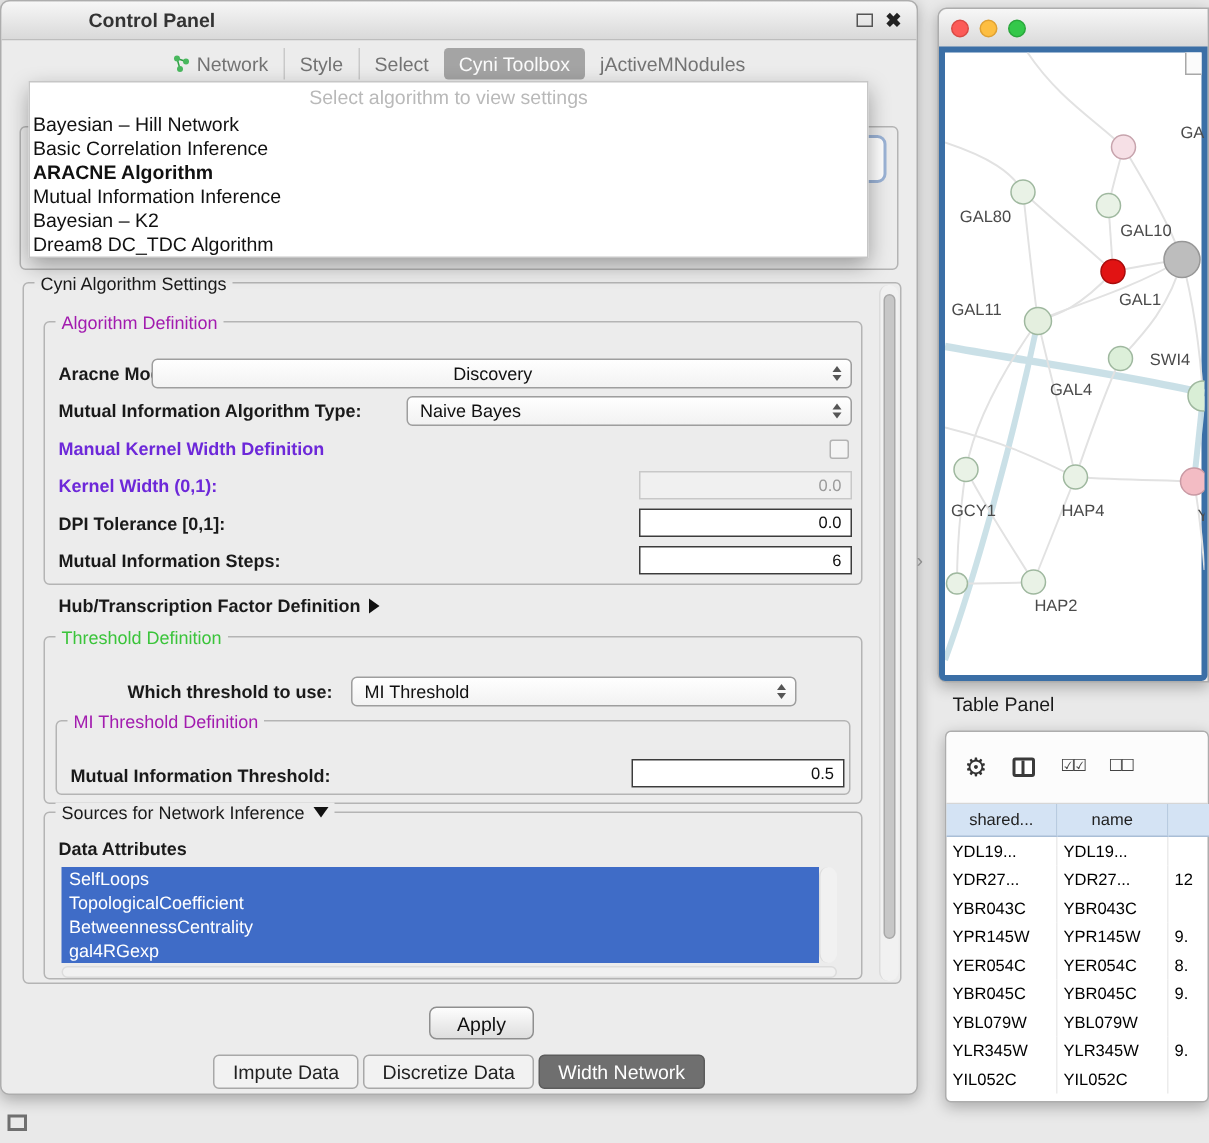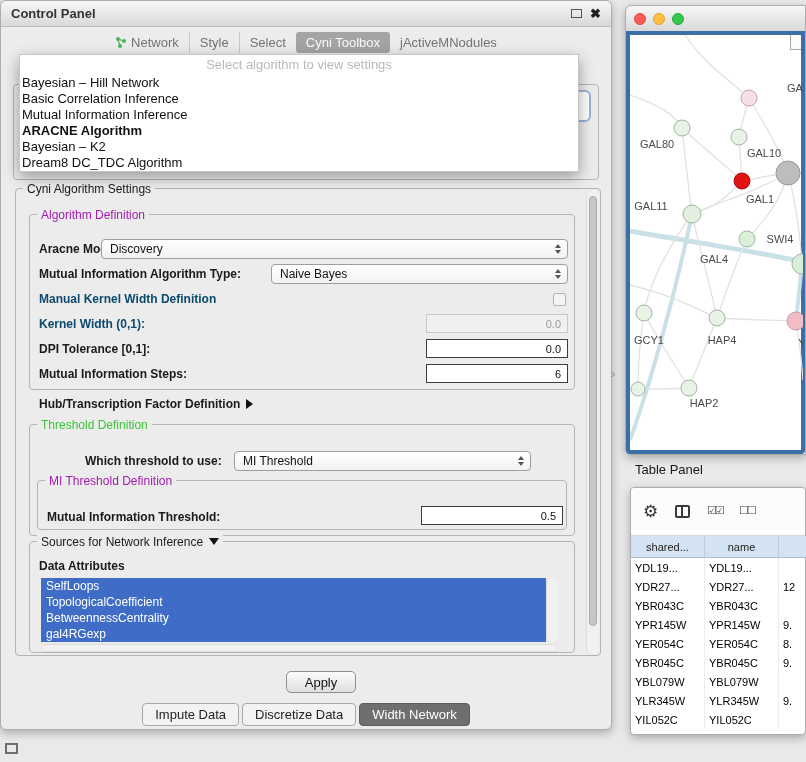--- a/index.html
+++ b/index.html
@@ -6,21 +6,21 @@
   html,body { width:806px; height:762px; }
   body { font-family:"Liberation Sans", sans-serif; background:#e9e9e9; overflow:hidden; }
   .desktop { position:relative; width:806px; height:762px; background:#e9e9e9; }
   .abs { position:absolute; }
 
   
   .win { position:absolute; background:#ececec; border:1px solid #adadad; border-radius:6px; box-shadow:0 3px 10px rgba(0,0,0,.28); }
   .titlebar { position:absolute; left:0; top:0; right:0; height:26px; border-radius:6px 6px 0 0;
     background:linear-gradient(#f7f7f7,#d9d9d9); border-bottom:1px solid #bdbdbd;
     display:flex; align-items:center; padding:0 10px; }
-  .titlebar .t { font-size:13px; font-weight:bold; color:#333; }
+  .titlebar .t { font-size:13px; font-weight:bold; color:#333;margin-left:48px; }
 
   
   .tabbar { position:absolute; left:0; right:0; top:30px; height:22px; display:flex; justify-content:center; align-items:center; }
   .tab { font-size:13px; color:#737373; padding:3px 10px; display:flex; align-items:center; gap:4px; cursor:default; }
   .tab + .tab { border-left:1px solid #c9c9c9; }
   .tab.selected { background:#a4a4a4; color:#fbfbfb; border-radius:3px; border-left:none; }
   .tab.selected + .tab { border-left:none; }
 
   
   .popup { position:absolute; background:#fff; border:1px solid #c6c6c6; box-shadow:0 5px 14px rgba(0,0,0,.35); z-index:60; }
@@ -28,21 +28,21 @@
   .popup .opt { height:16px; line-height:16px; padding-left:2px; font-size:13px; color:#111; white-space:nowrap; overflow:hidden; }
   .popup .opt.bold { font-weight:bold; }
 
   
   .group { position:absolute; border:1px solid #b4b4b4; border-radius:4px; }
   .gtitle { position:absolute; background:#ececec; padding:0 4px; font-size:12px; color:#1a1a1a; white-space:nowrap; z-index:5; }
   .gtitle.blue { color:#a21caf; }
   .gtitle.green { color:#3bc43b; }
 
   .blabel { position:absolute; font-size:12px; font-weight:bold; color:#1a1a1a; white-space:nowrap; }
-  .glabel { position:absolute; font-size:12px; font-weight:bold; color:#0c4a6e; white-space:nowrap; }
+  .glabel { position:absolute; font-size:12px; font-weight:bold; color:#6d28d9; white-space:nowrap; }
 
   .combo { position:absolute; background:linear-gradient(#ffffff,#f2f2f2); border:1px solid #9e9e9e; border-radius:4px;
     font-size:12px; color:#111; display:flex; align-items:center; padding:0 20px 0 8px; }
   .combo-arrows { position:absolute; right:6px; top:50%; transform:translateY(-50%); display:flex; flex-direction:column; gap:2px; }
   .combo-arrows i { display:block; width:0; height:0; border-left:3.5px solid transparent; border-right:3.5px solid transparent; }
   .combo-arrows i.up { border-bottom:4px solid #555; }
   .combo-arrows i.dn { border-top:4px solid #555; }
 
   .num-input { position:absolute; height:19px; background:#fff; border:1px solid #3c3c3c; font-size:11px; color:#111;
     display:flex; align-items:center; justify-content:flex-end; padding:0 6px; }
@@ -119,38 +119,38 @@
         </div>
     </div>
 
     <div class="group" style="left:12px; top:83px; width:586px; height:96px;"></div>
     <div class="abs" style="left:94px; top:89px; width:496px; height:32px; border:2px solid #9bb3d6; border-radius:6px; background:#fff;"></div>
 
     <div class="popup" style="left:18px; top:53px; width:560px;">
       <div class="ph">Select algorithm to view settings</div>
       <div class="opt">Bayesian – Hill Network</div>
       <div class="opt">Basic Correlation Inference</div>
+      <div class="opt bold">ARACNE Algorithm</div>
       <div class="opt">Mutual Information Inference</div>
-      <div class="opt bold">ARACNE Algorithm</div>
       <div class="opt">Bayesian – K2</div>
       <div class="opt">Dream8 DC_TDC Algorithm</div>
     </div>
 
     <div class="group" style="left:14px; top:187px; width:586px; height:468px;"></div>
     <span class="gtitle" style="left:22px; top:181px;">Cyni Algorithm Settings</span>
 
     <div class="scroll-track" style="left:585px; top:189px; width:13px; height:464px;">
       <div class="scroll-thumb" style="left:2px; top:6px; width:8px; height:430px;"></div>
     </div>
 
     <div class="group" style="left:28px; top:213px; width:546px; height:176px;"></div>
     <span class="gtitle blue" style="left:36px; top:207px;">Algorithm Definition</span>
 
     <span class="blabel" style="left:38px; top:241px;">Aracne Mode:</span>
-    <div class="combo" style="left:100px; top:238px; width:467px; height:20px;">
+    <div class="combo" style="left:100px; top:238px; width:467px; height:20px;justify-content:center;">
       <span>Discovery</span>
       <span class="combo-arrows">
           <i class="up"></i>
           <i class="dn"></i>
         </span>
     </div>
 
     <span class="blabel" style="left:38px; top:266px;">Mutual Information Algorithm Type:</span>
     <div class="combo" style="left:270px; top:263px; width:297px; height:20px;">
       <span>Naive Bayes</span>

